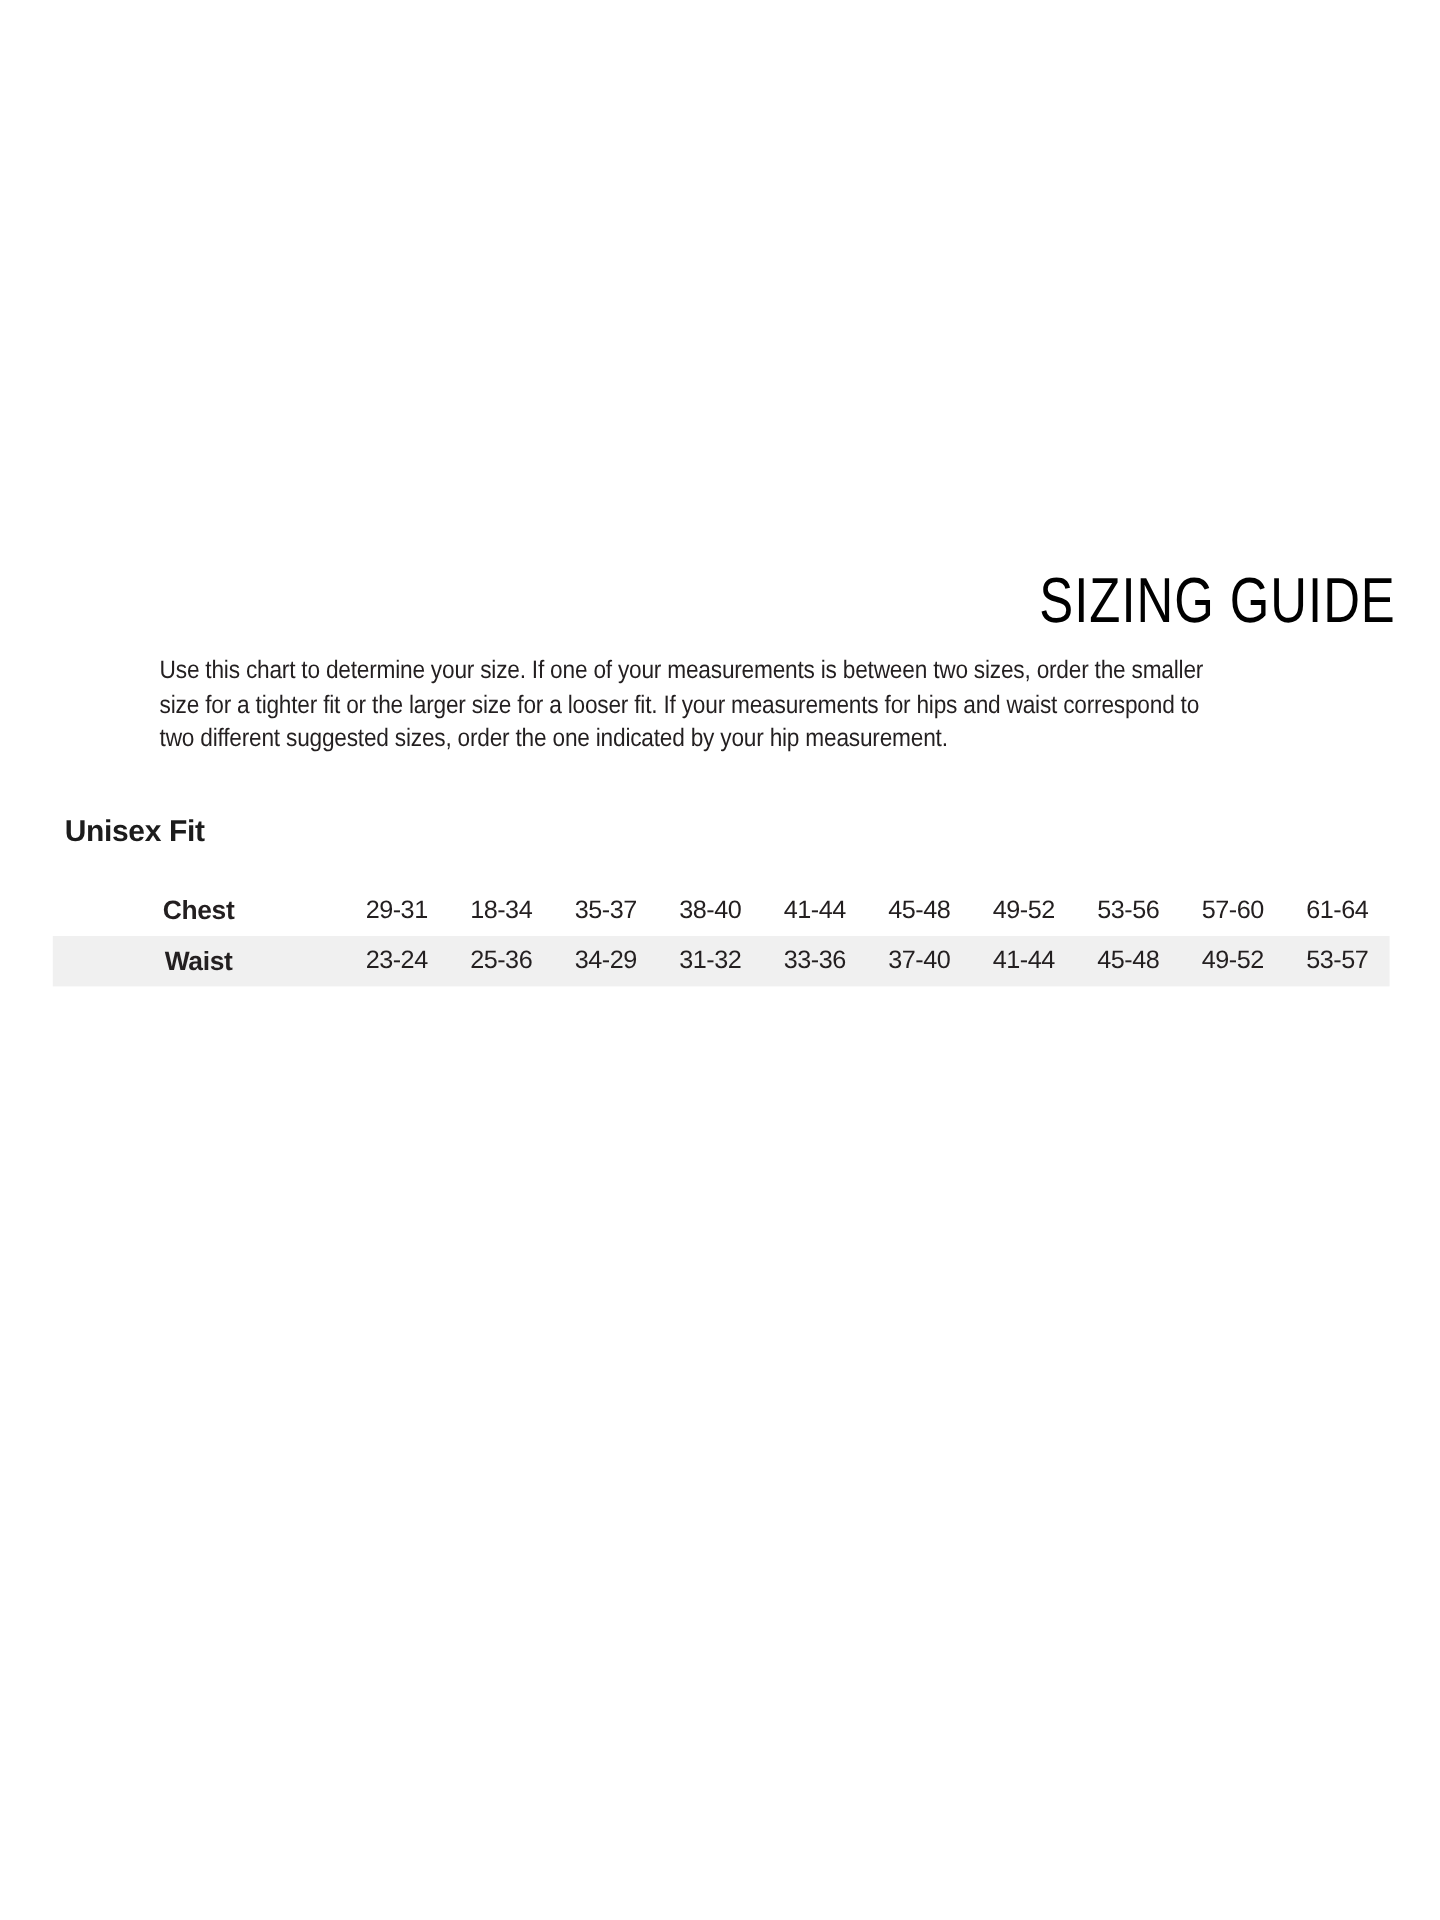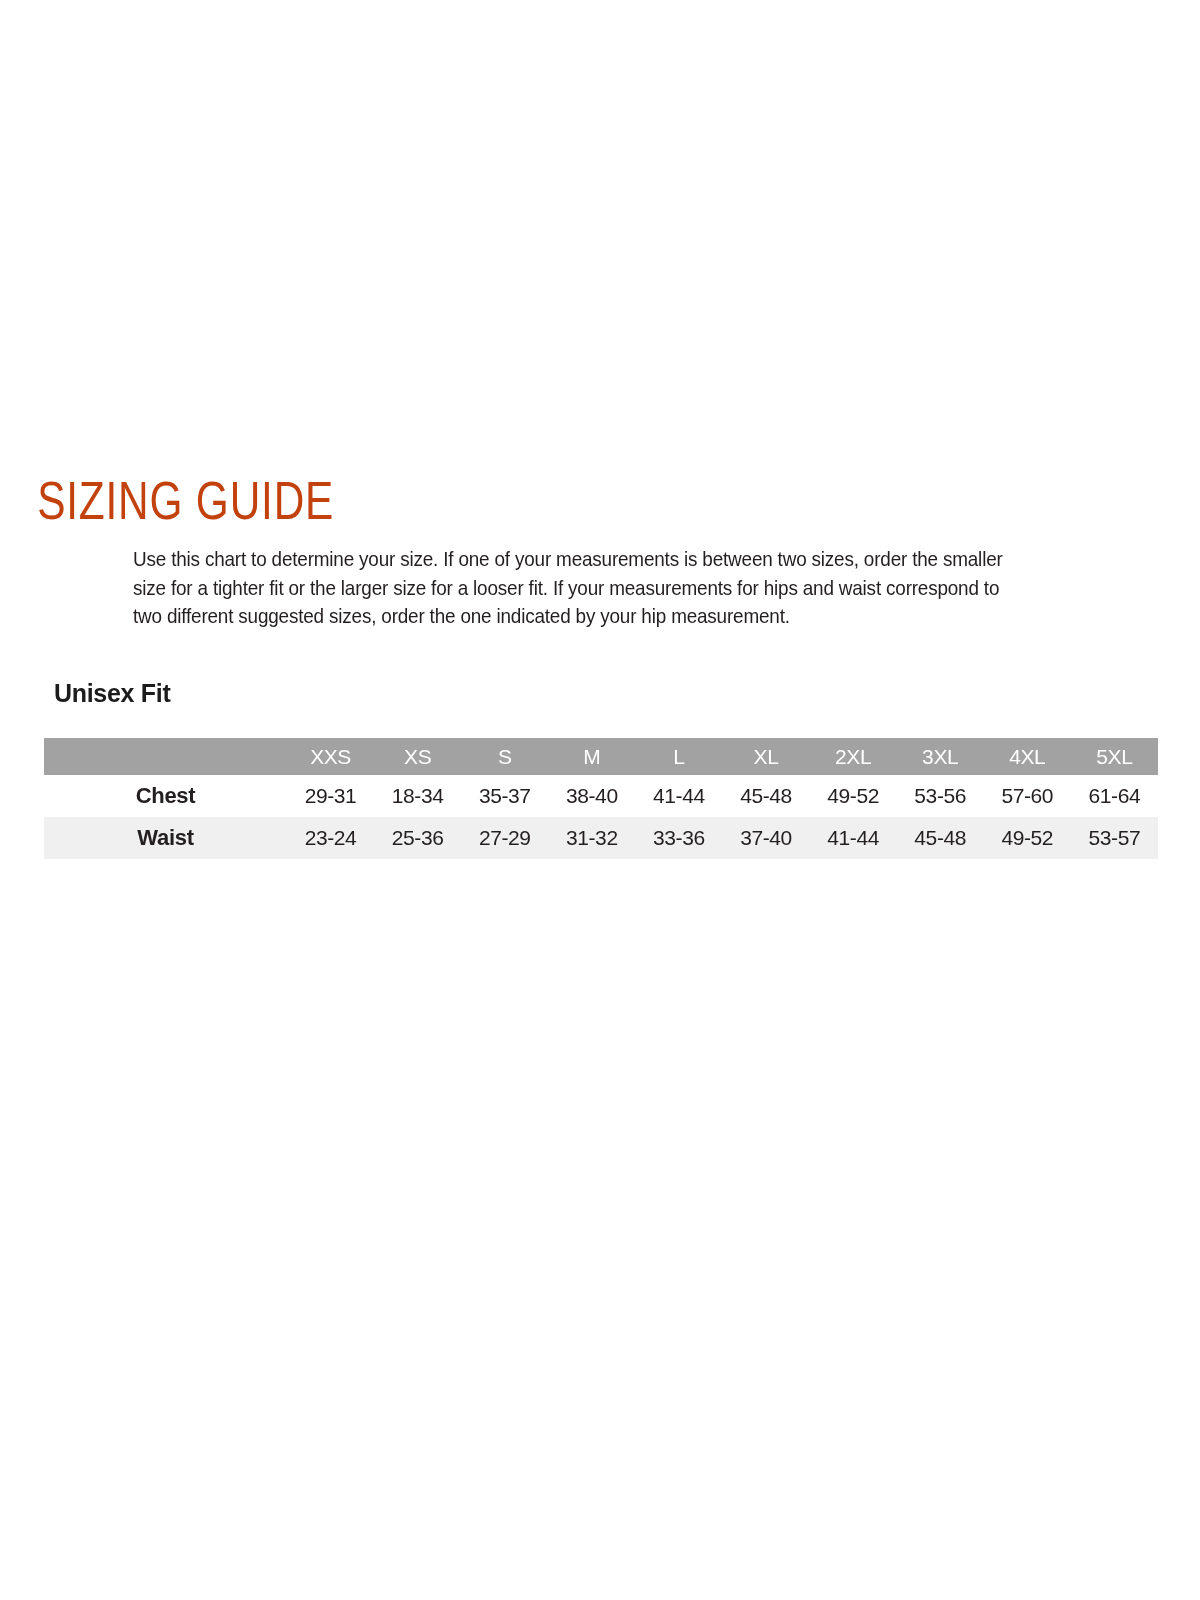--- a/index.html
+++ b/index.html
@@ -9,24 +9,24 @@
     font-family: "Liberation Sans", sans-serif;
     color: #231f20;
     position: relative;
     overflow: hidden;
   }
   .title {
     position: absolute;
     top: 470px; left: 0;
     width: 1200px;
     margin: 0;
-    text-align: left;
+    text-align: right;
     font-size: 53px;
     font-weight: 400;
-    color: #c2410c;
+    color: #000000;
   }
   .title > span {
     display: inline-block;
     transform: scaleX(0.80);
     transform-origin: center;
     letter-spacing: 1px;
     white-space: nowrap;
   }
   .intro {
     position: absolute;
@@ -94,51 +94,38 @@
 
   <div class="intro">
     <div class="intro-line">Use this chart to determine your size. If one of your measurements is between two sizes, order the smaller</div>
     <div class="intro-line">size for a tighter fit or the larger size for a looser fit. If your measurements for hips and waist correspond to</div>
     <div class="intro-line">two different suggested sizes, order the one indicated by your hip measurement.</div>
   </div>
 
   <h2 class="section-heading">Unisex Fit</h2>
 
   <div class="size-table" id="size-table">
-      <div class="t-row header">
-        <div class="cell-label"></div>
-        <div class="cell">XXS</div>
-        <div class="cell">XS</div>
-        <div class="cell">S</div>
-        <div class="cell">M</div>
-        <div class="cell">L</div>
-        <div class="cell">XL</div>
-        <div class="cell">2XL</div>
-        <div class="cell">3XL</div>
-        <div class="cell">4XL</div>
-        <div class="cell">5XL</div>
-      </div>
       <div class="t-row">
         <div class="cell-label">Chest</div>
         <div class="cell">29-31</div>
         <div class="cell">18-34</div>
         <div class="cell">35-37</div>
         <div class="cell">38-40</div>
         <div class="cell">41-44</div>
         <div class="cell">45-48</div>
         <div class="cell">49-52</div>
         <div class="cell">53-56</div>
         <div class="cell">57-60</div>
         <div class="cell">61-64</div>
       </div>
       <div class="t-row alt">
         <div class="cell-label">Waist</div>
         <div class="cell">23-24</div>
         <div class="cell">25-36</div>
-        <div class="cell">27-29</div>
+        <div class="cell">34-29</div>
         <div class="cell">31-32</div>
         <div class="cell">33-36</div>
         <div class="cell">37-40</div>
         <div class="cell">41-44</div>
         <div class="cell">45-48</div>
         <div class="cell">49-52</div>
         <div class="cell">53-57</div>
       </div>
     </div>
 

